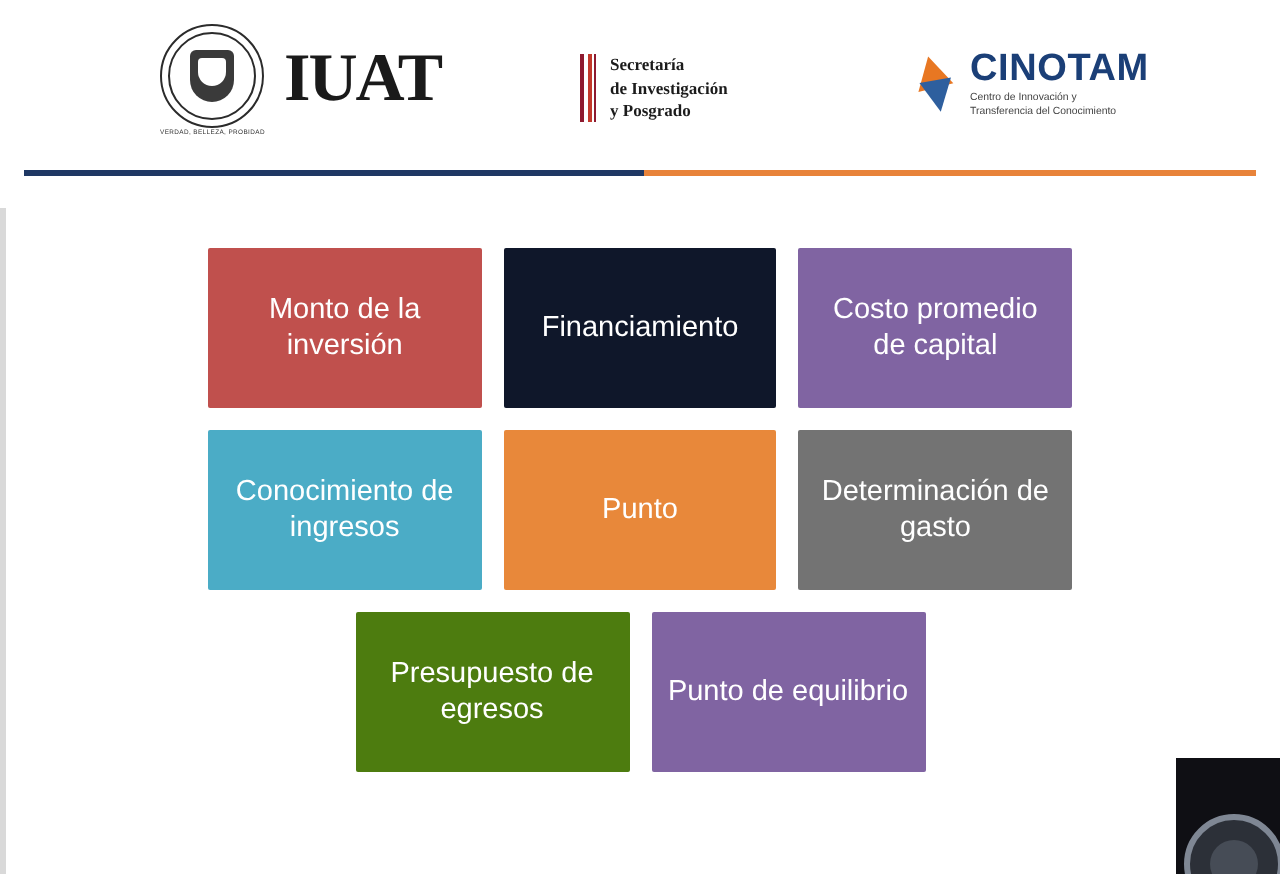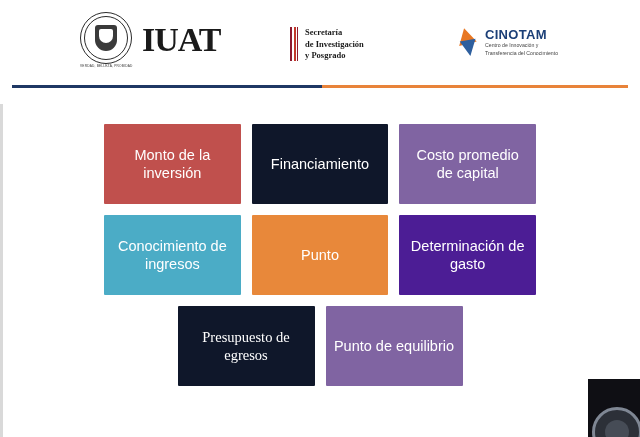--- a/index.html
+++ b/index.html
@@ -158,21 +158,21 @@
     width: 0; height: 0;
     border-left: 8px solid transparent;
     border-right: 8px solid transparent;
     border-top: 16px solid #2e5f9e;
     transform: rotate(-10deg);
   }
   .cino-text {
     line-height: 1.05;
   }
   .cino-title {
-    font-size: 13px;
+    font-size: 19px;
     font-weight: bold;
     color: #1b3f77;
     letter-spacing: 0.3px;
   }
   .cino-sub {
     font-size: 5.2px;
     color: #444;
     line-height: 6.4px;
     margin-top: 1px;
   }
@@ -311,24 +311,24 @@
 
   <div class="grid">
     <div class="row">
       <div class="card" style="background: rgb(192, 80, 77);">Monto de la inversión</div>
       <div class="card" style="background: #0f172a;">Financiamiento</div>
       <div class="card" style="background: rgb(128, 100, 162);">Costo promedio de capital</div>
     </div>
     <div class="row">
       <div class="card" style="background: rgb(75, 172, 198);">Conocimiento de ingresos</div>
       <div class="card" style="background: rgb(232, 136, 58);">Punto</div>
-      <div class="card" style="background: #4c1d95;">Determinación de gasto</div>
+      <div class="card" style="background: #737373;">Determinación de gasto</div>
     </div>
     <div class="row centered">
-      <div class="card" style="background: #0f172a; font-family: Liberation Serif, serif;">Presupuesto de egresos</div>
+      <div class="card" style="background: #4d7c0f;">Presupuesto de egresos</div>
       <div class="card" style="background: rgb(128, 100, 162);">Punto de equilibrio</div>
     </div>
   </div>
 
   <div class="webcam">
     <div class="head"></div>
   </div>
 
 </div>
 

